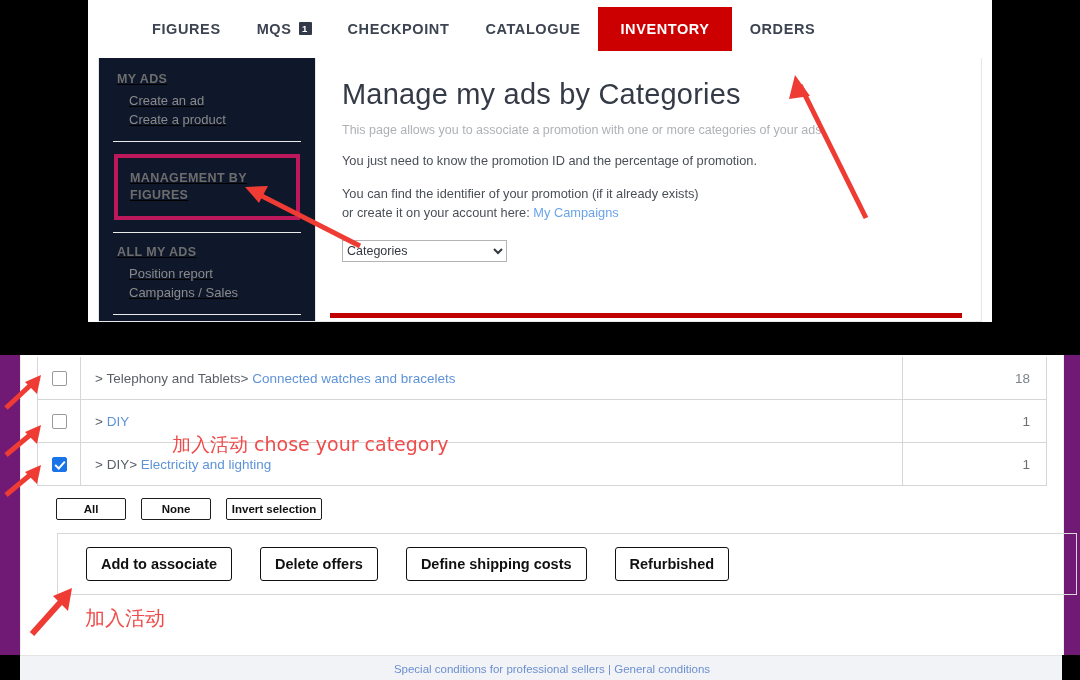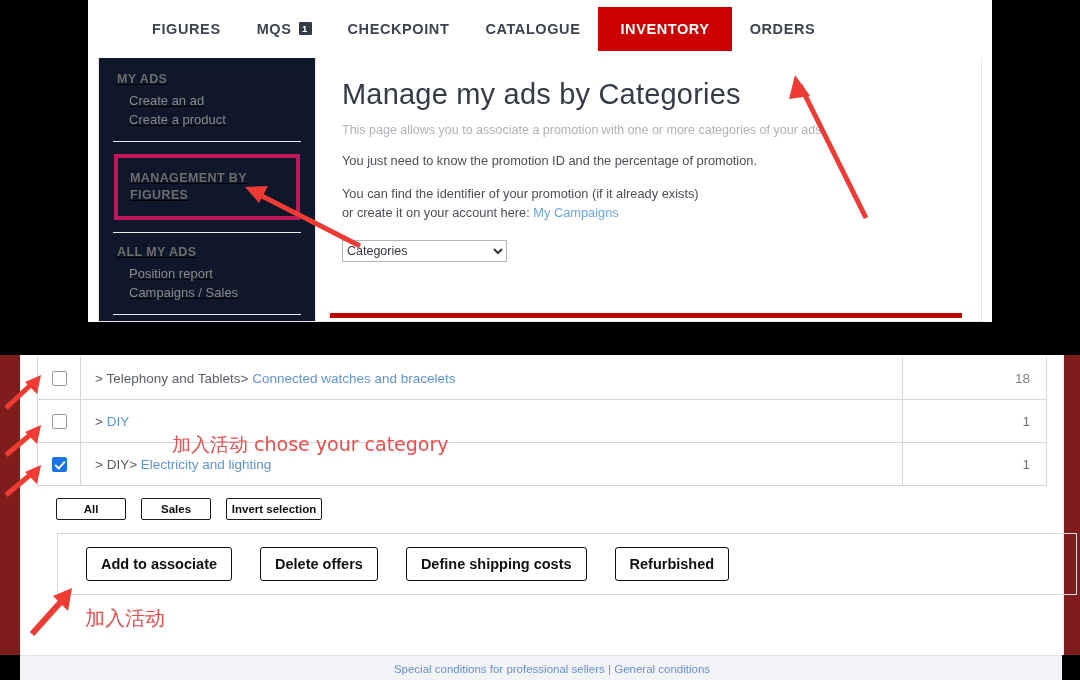--- a/index.html
+++ b/index.html
@@ -174,21 +174,21 @@
     background: #000000;
   }
 
   
   .bottom-panel {
     position: absolute;
     left: 0;
     top: 355px;
     width: 1080px;
     height: 325px;
-    background: #7f1d1d;
+    background: #701a75;
     overflow: hidden;
   }
   .sheet {
     position: absolute;
     left: 20px;
     top: 0;
     width: 1042px;
     height: 300px;
     background: #ffffff;
     border-left: 1px solid #ededed;
@@ -455,21 +455,21 @@
           <span class="crumb">&gt; DIY&gt;</span>
           <span class="crumb-link">Electricity and lighting</span>
         </td>
         <td class="count-cell">1</td>
       </tr>
     </tbody>
       </table>
 
     <div class="sel-btns">
       <button class="sel-btn">All</button>
-      <button class="sel-btn">Sales</button>
+      <button class="sel-btn">None</button>
       <button class="sel-btn wide">Invert selection</button>
     </div>
 
     <div class="action-bar">
       <div class="action-inner">
         <button class="act-btn">Add to associate</button>
         <button class="act-btn">Delete offers</button>
         <button class="act-btn">Define shipping costs</button>
         <button class="act-btn">Refurbished</button>
       </div>

